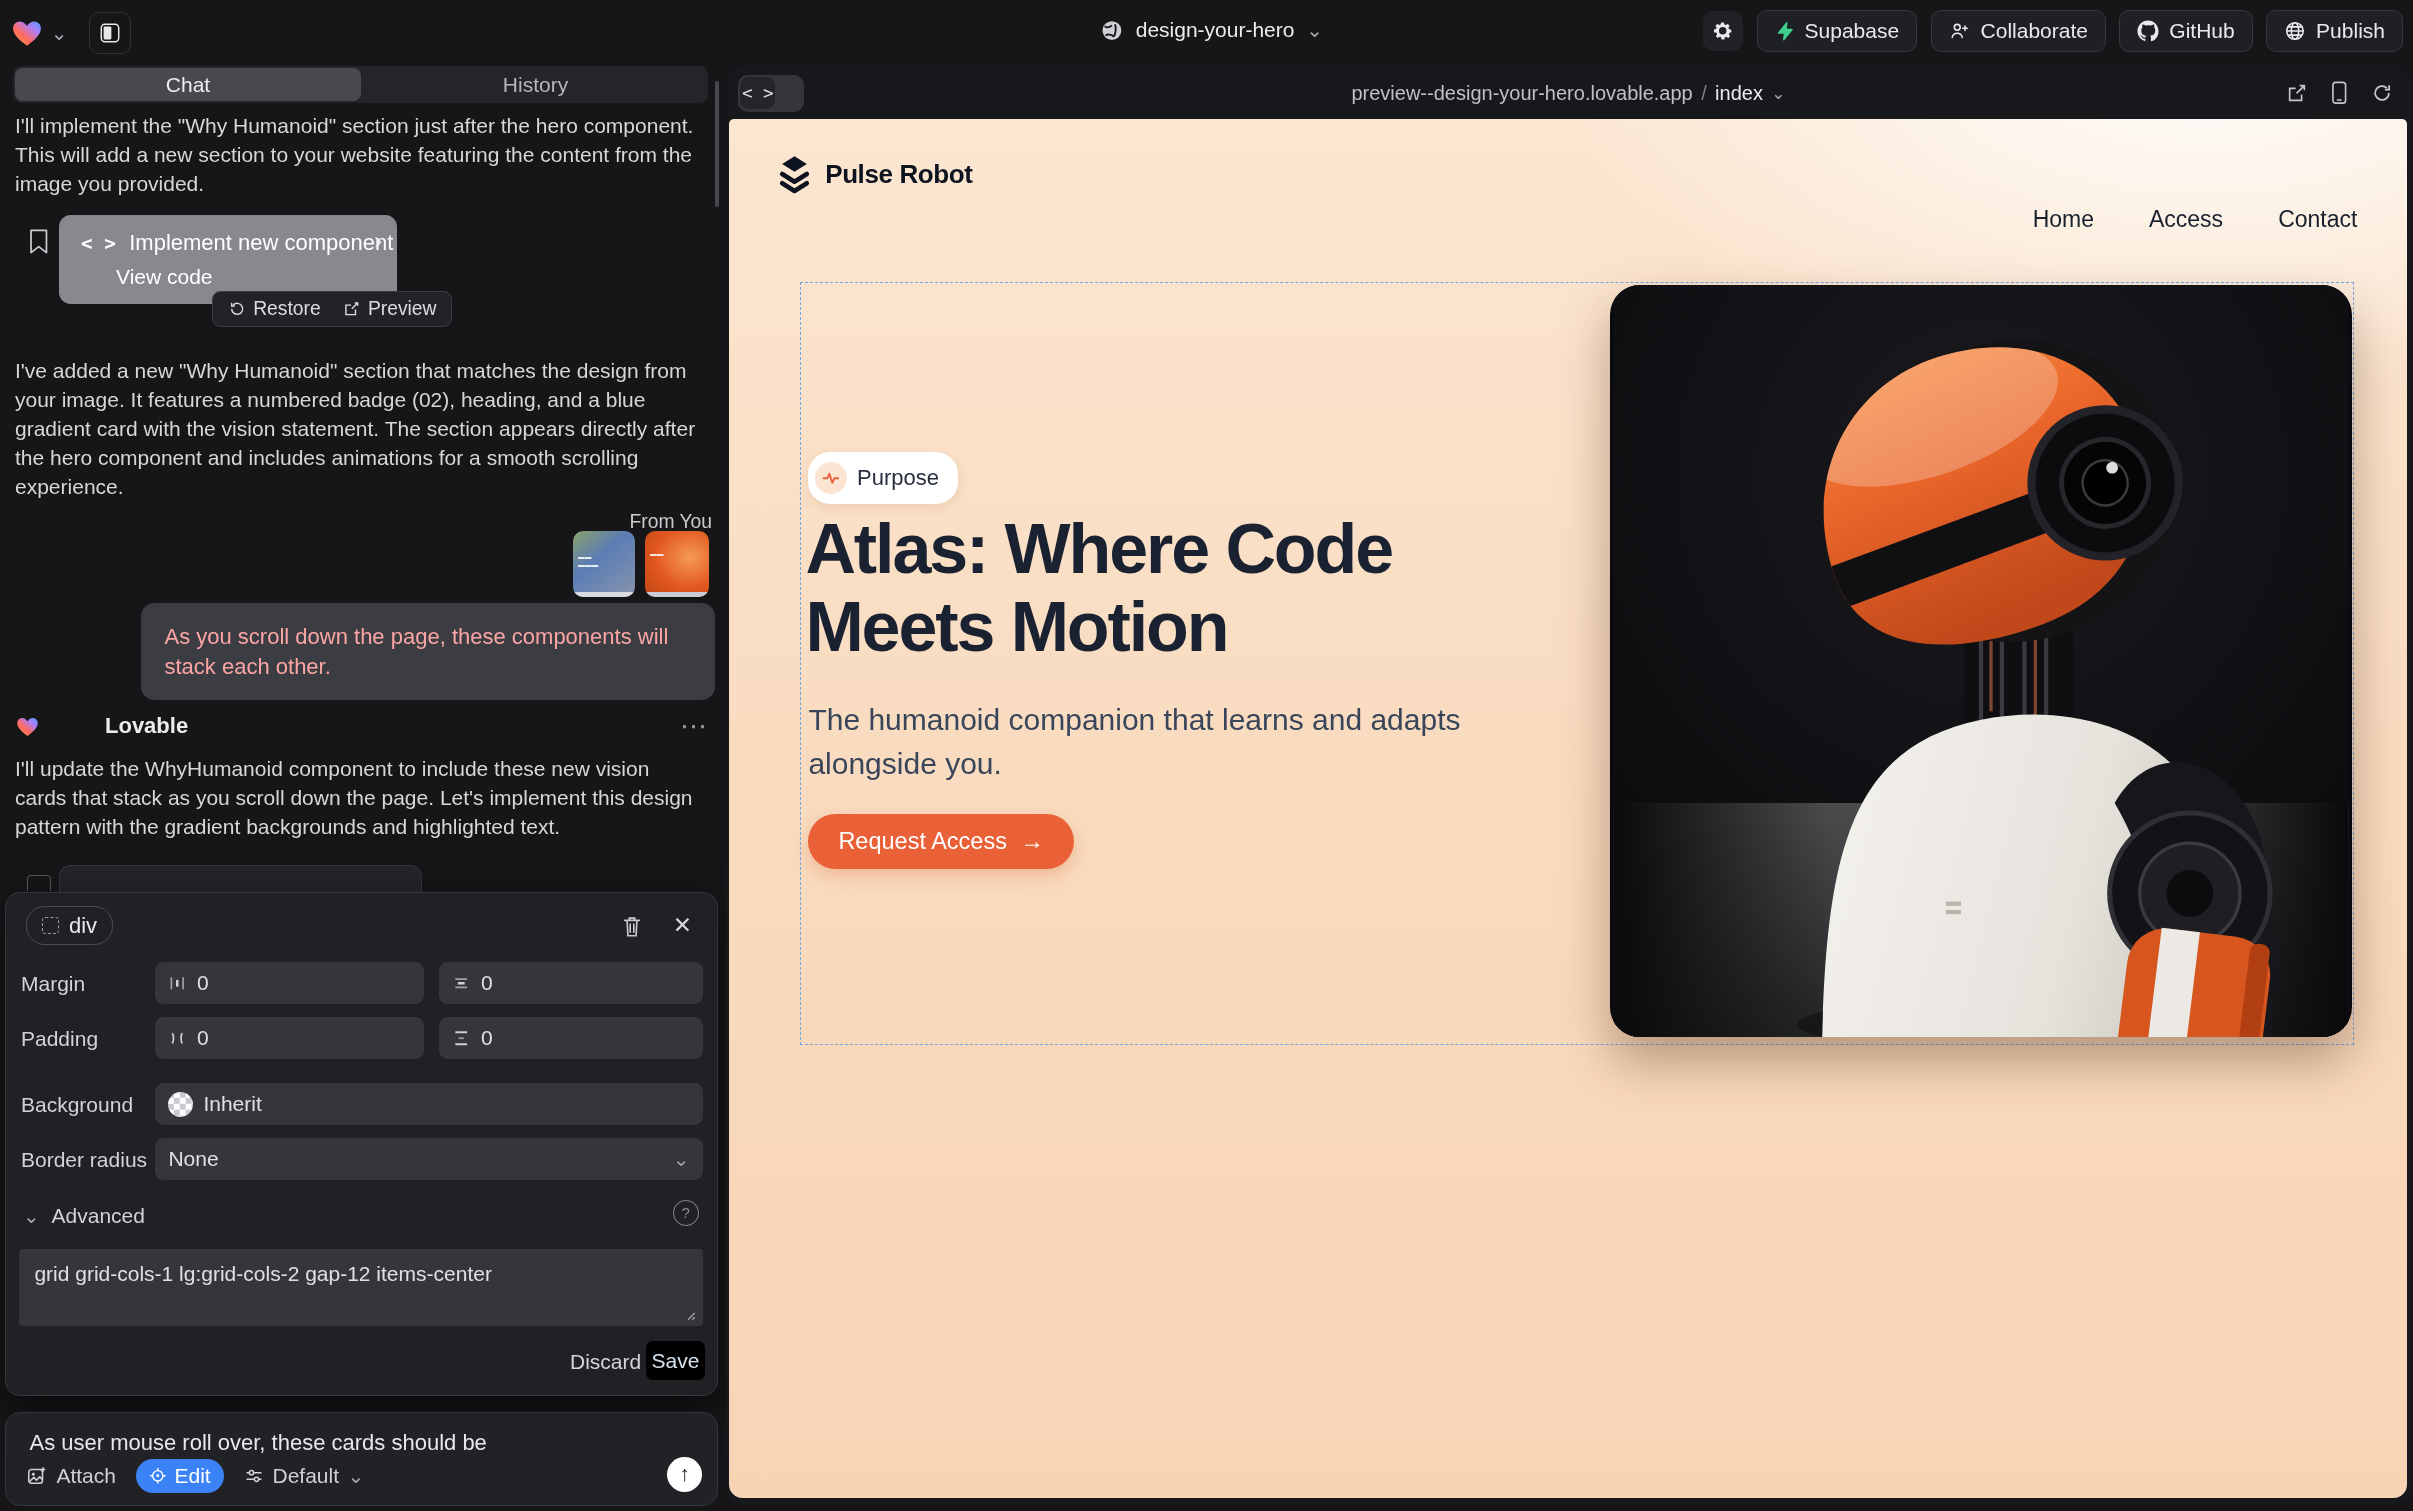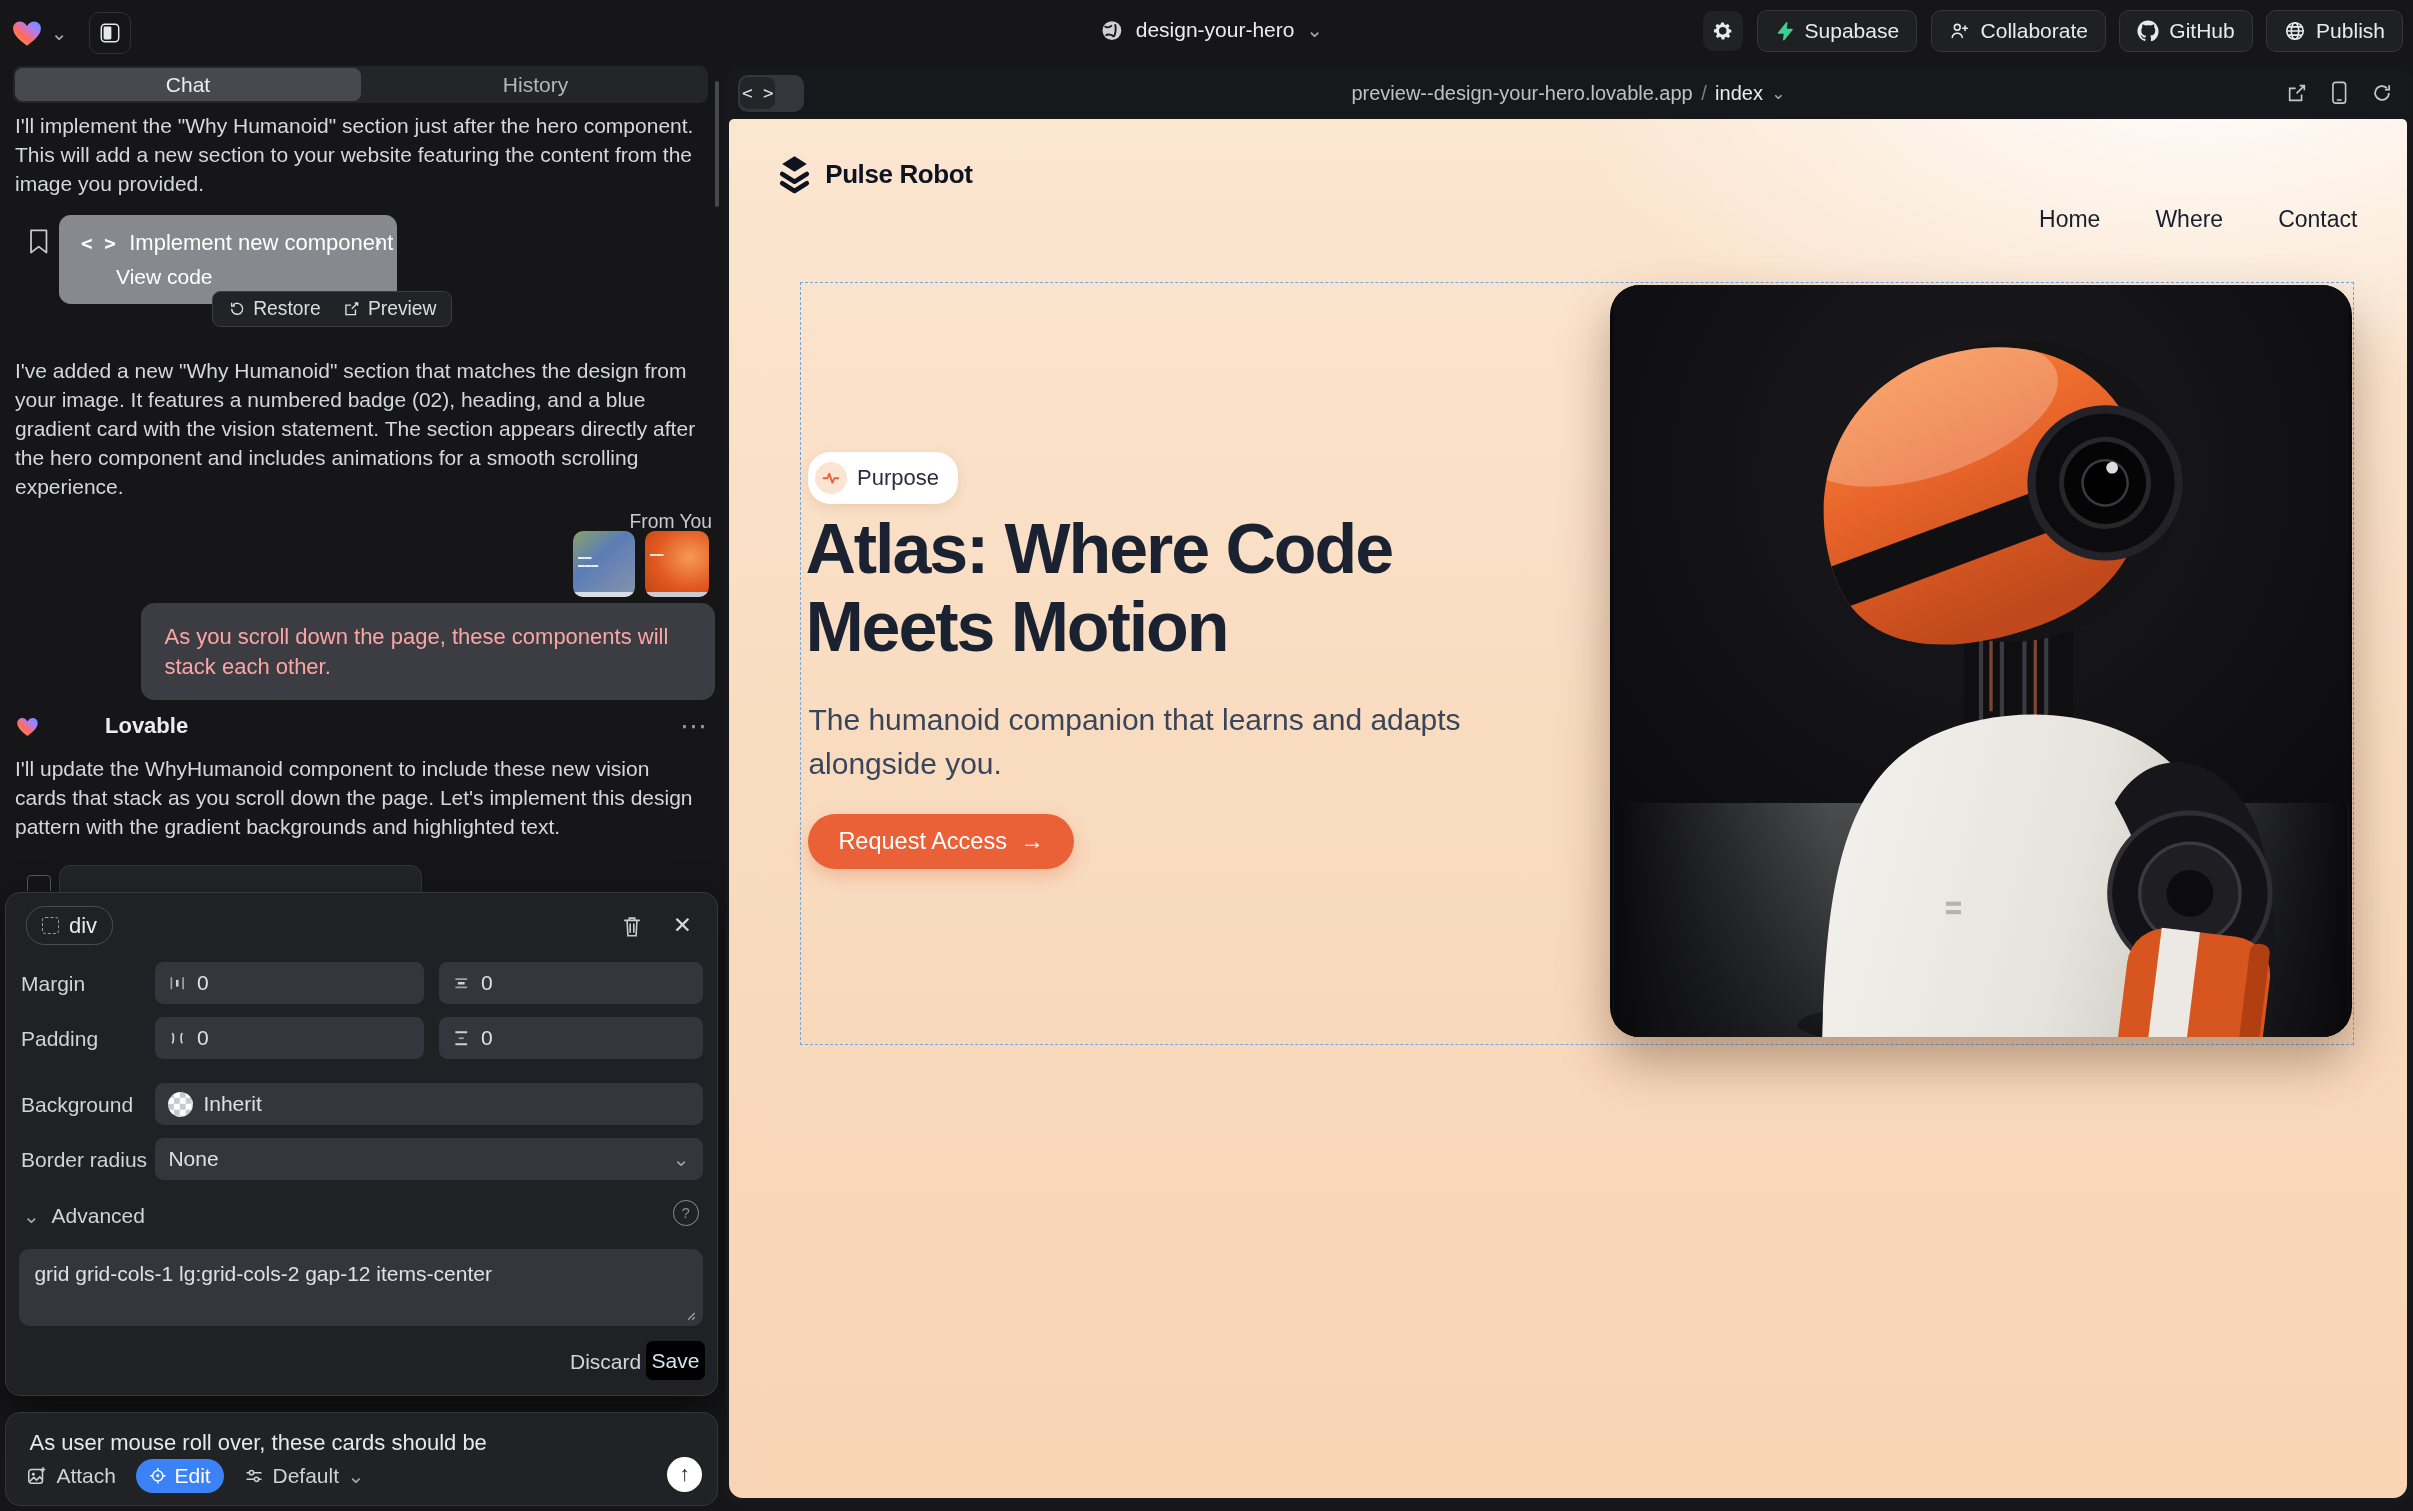--- a/index.html
+++ b/index.html
@@ -27,21 +27,21 @@
   .thumb{border-radius:10px;overflow:hidden;}
   .tiny-lines{position:absolute;left:5px;top:22px;color:#fff;font-size:6.7px;line-height:7.6px;opacity:.85;}
 
   
   .panel{background:#1f2125;border:0.8px solid #35373c;border-radius:15px;box-shadow:0 15px 42px rgba(0,0,0,.55);}
   .pill{border:0.8px solid #4a4c52;border-radius:18.5px;height:37px;display:flex;align-items:center;gap:10px;padding:0 15px;color:#e9e9eb;font-size:22px;}
   .dashed-sq{width:15px;height:15px;border:1.7px dashed #9a9ca1;border-radius:3.4px;}
   .insp-label{color:#d2d3d6;font-size:21px;}
   .field{background:#34363b;border-radius:8.4px;height:42px;display:flex;align-items:center;gap:10px;padding:0 13.4px;color:#dfe0e3;font-size:21px;}
   .checker{width:25px;height:25px;border-radius:50%;background:repeating-conic-gradient(#ffffff 0 25%,#c7cad0 0 50%);background-size:11.8px 11.8px;}
-  .ta{background:#34363b;border:none;border-radius:11px;color:#dfe0e2;font-size:21px;font-family:"Liberation Sans",sans-serif;
+  .ta{background:#34363b;border:none;border-radius:4px;color:#dfe0e2;font-size:21px;font-family:"Liberation Sans",sans-serif;
       padding:13.4px 15px;resize:none;outline:none;box-sizing:border-box;}
   .btn-save{background:#000000;color:#d6e4ef;border-radius:6.7px;font-size:21px;display:flex;align-items:center;justify-content:center;}
 
   
   .composer{background:#202226;border:0.8px solid #33353a;border-radius:15px;}
   .editpill{background:#3b82f6;color:#fff;height:34px;border-radius:17px;display:flex;align-items:center;gap:7.6px;padding:0 13.4px;font-size:21px;}
   .send{width:35px;height:35px;border-radius:50%;background:#ffffff;color:#17181c;display:flex;align-items:center;justify-content:center;font-size:21px;font-weight:bold;}
 
   
   .preview-frame{left:726px;top:67px;width:1685px;height:1438px;background:#17181c;border-radius:15px;}
@@ -350,21 +350,21 @@
       <div class="flex" style="position:absolute;left:47px;top:35px;gap:11.8px;">
         <svg width="37" height="40" viewBox="0 0 24 26">
           <path d="M12 1.5 20 6.5 12 11.5 4 6.5z" fill="#0e1320"></path>
           <path d="M4 13l8 5 8-5" fill="none" stroke="#0e1320" stroke-width="3" stroke-linecap="round" stroke-linejoin="round"></path>
           <path d="M4 19l8 5 8-5" fill="none" stroke="#0e1320" stroke-width="3" stroke-linecap="round" stroke-linejoin="round"></path>
         </svg>
         <span style="font-size:26px;font-weight:700;color:#0e1320;letter-spacing:-0.4px;">Pulse Robot</span>
       </div>
       <div class="flex" style="position:absolute;right:50px;top:44px;gap:55px;margin-top:43px;">
         <span class="nav-link">Home</span>
-        <span class="nav-link">Where</span>
+        <span class="nav-link">Access</span>
         <span class="nav-link">Contact</span>
       </div>
 
       <div class="sel-rect" style="position:absolute;left:71px;top:163px;width:1552px;height:761px;"></div>
 
       <div class="badge" style="position:absolute;left:79px;top:333px;">
         <span class="bicon">
           <svg width="18.5" height="18.5" viewBox="0 0 24 24">
               <path d="M2 12h5l2.5-6 4 12 2.5-6H21" fill="none" stroke="#e9623a" stroke-width="2.4" stroke-linecap="round" stroke-linejoin="round"></path>
             </svg>

